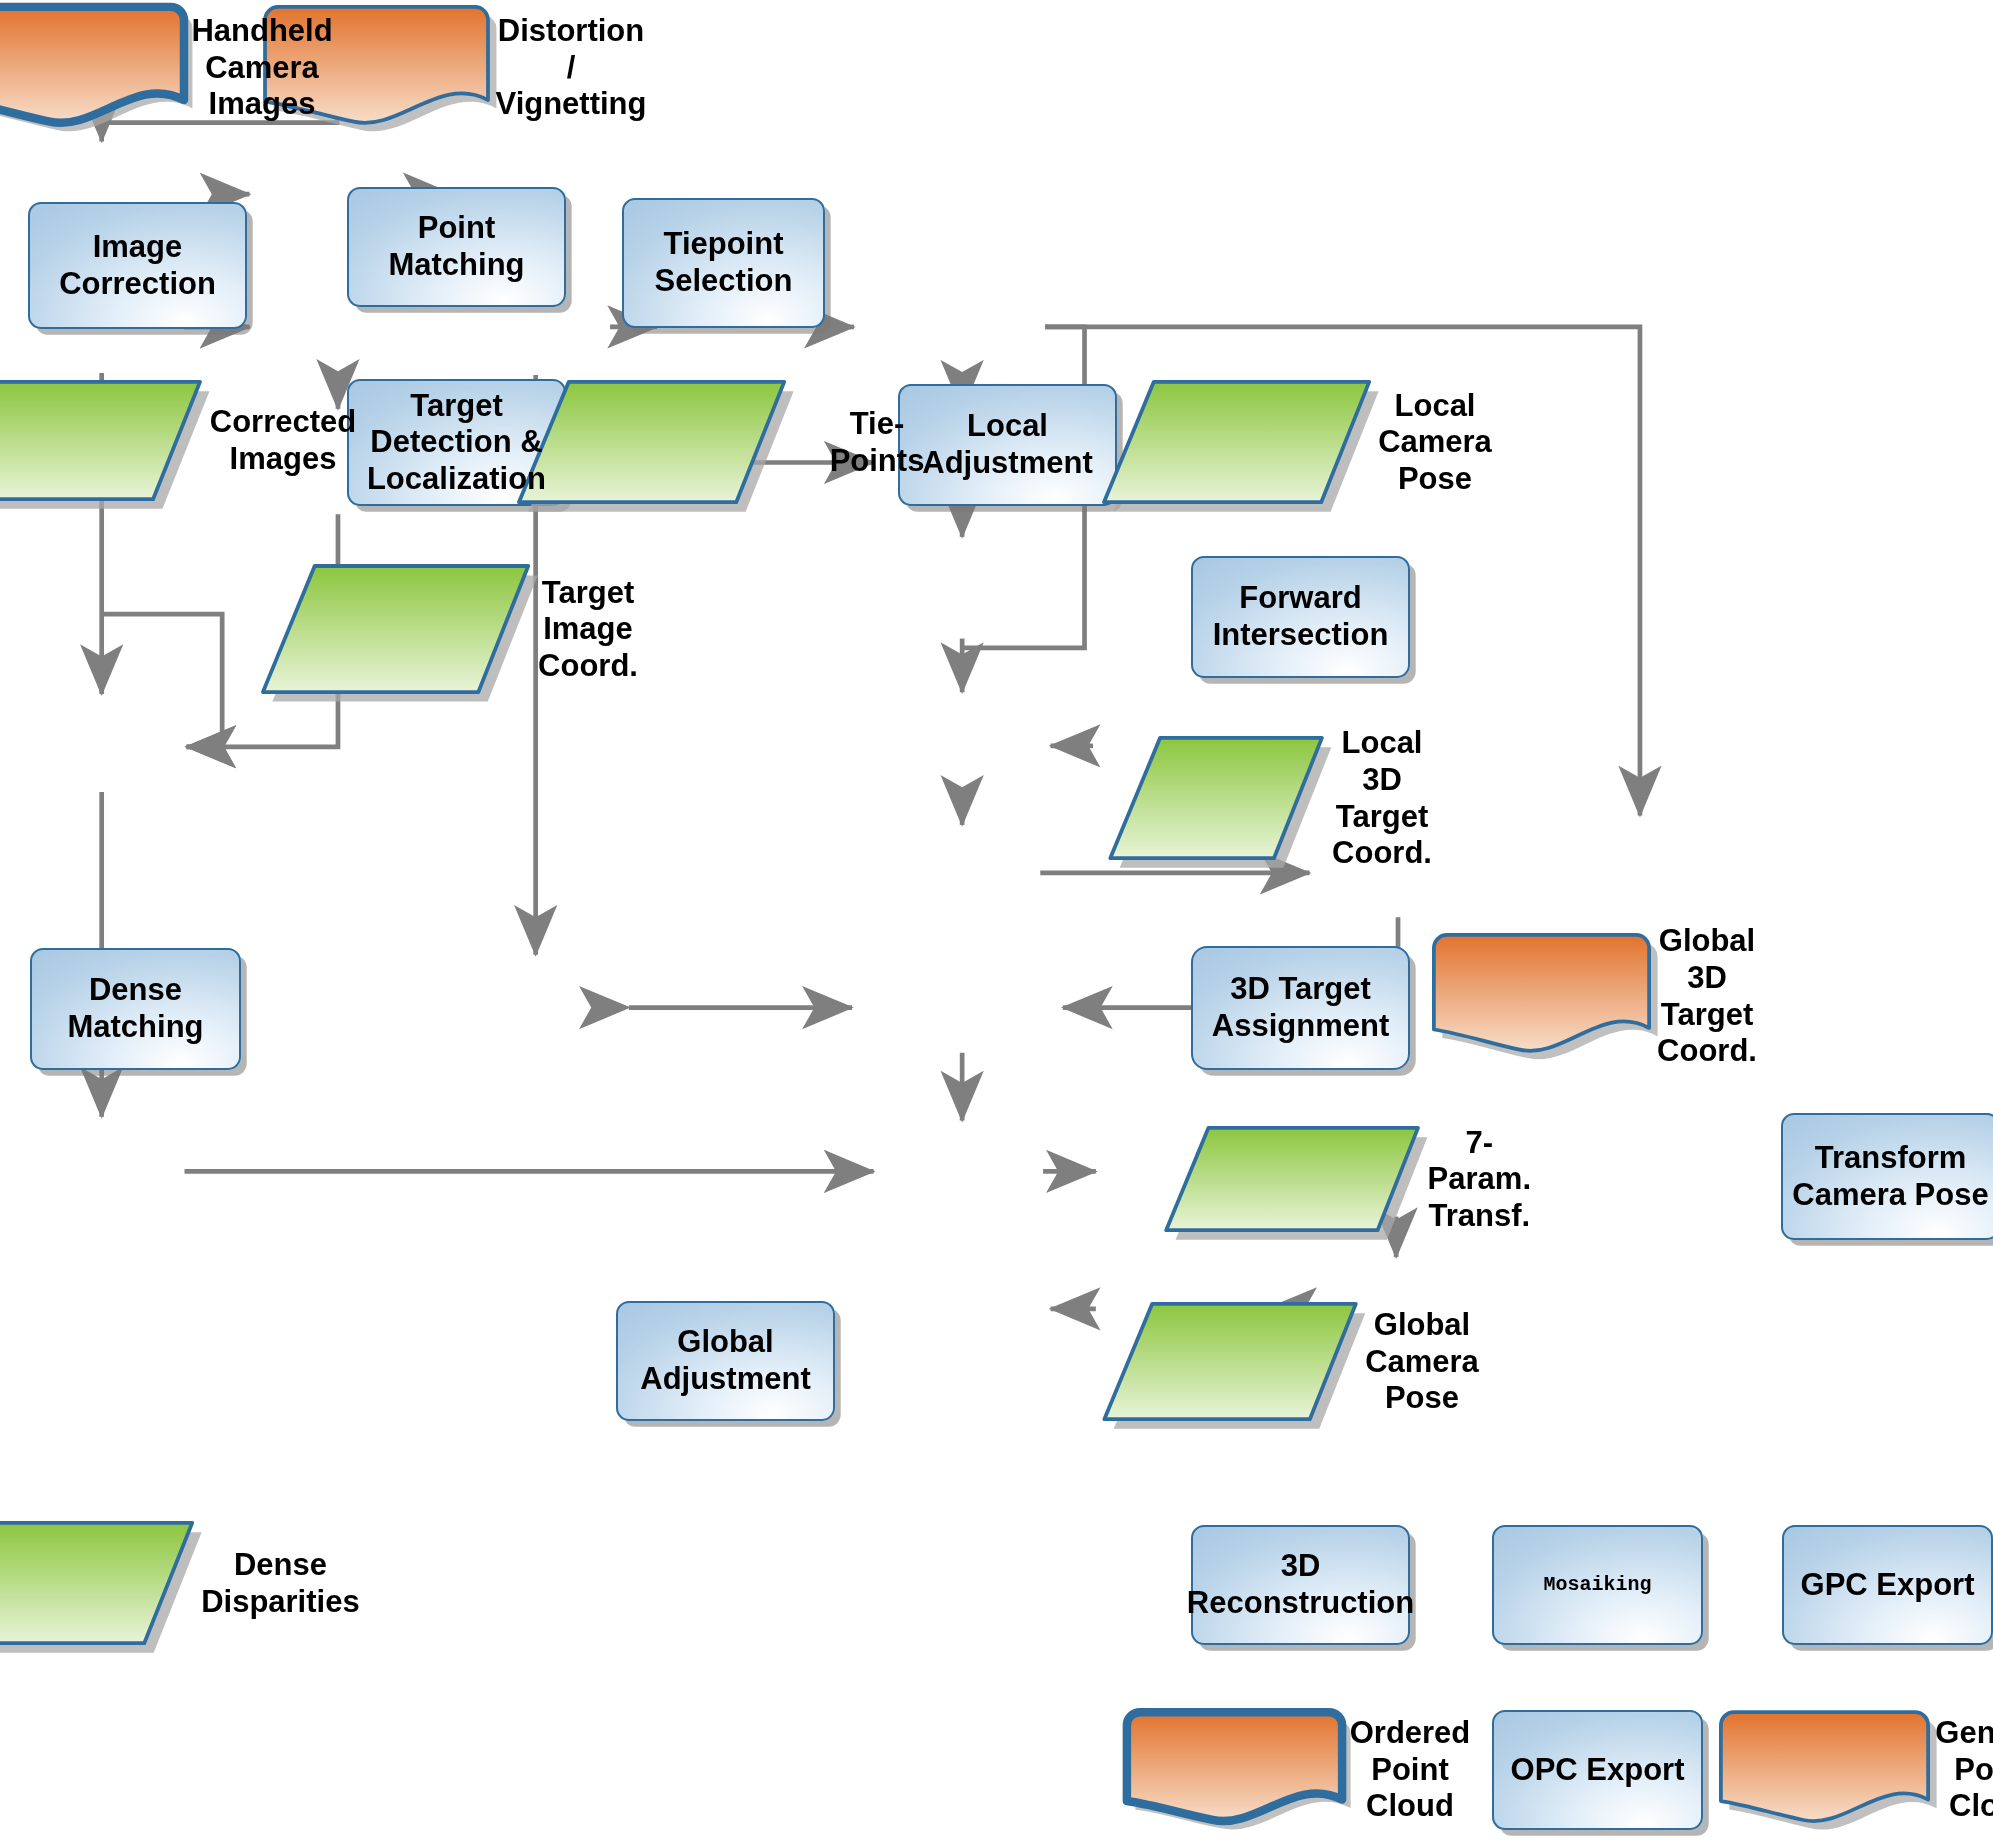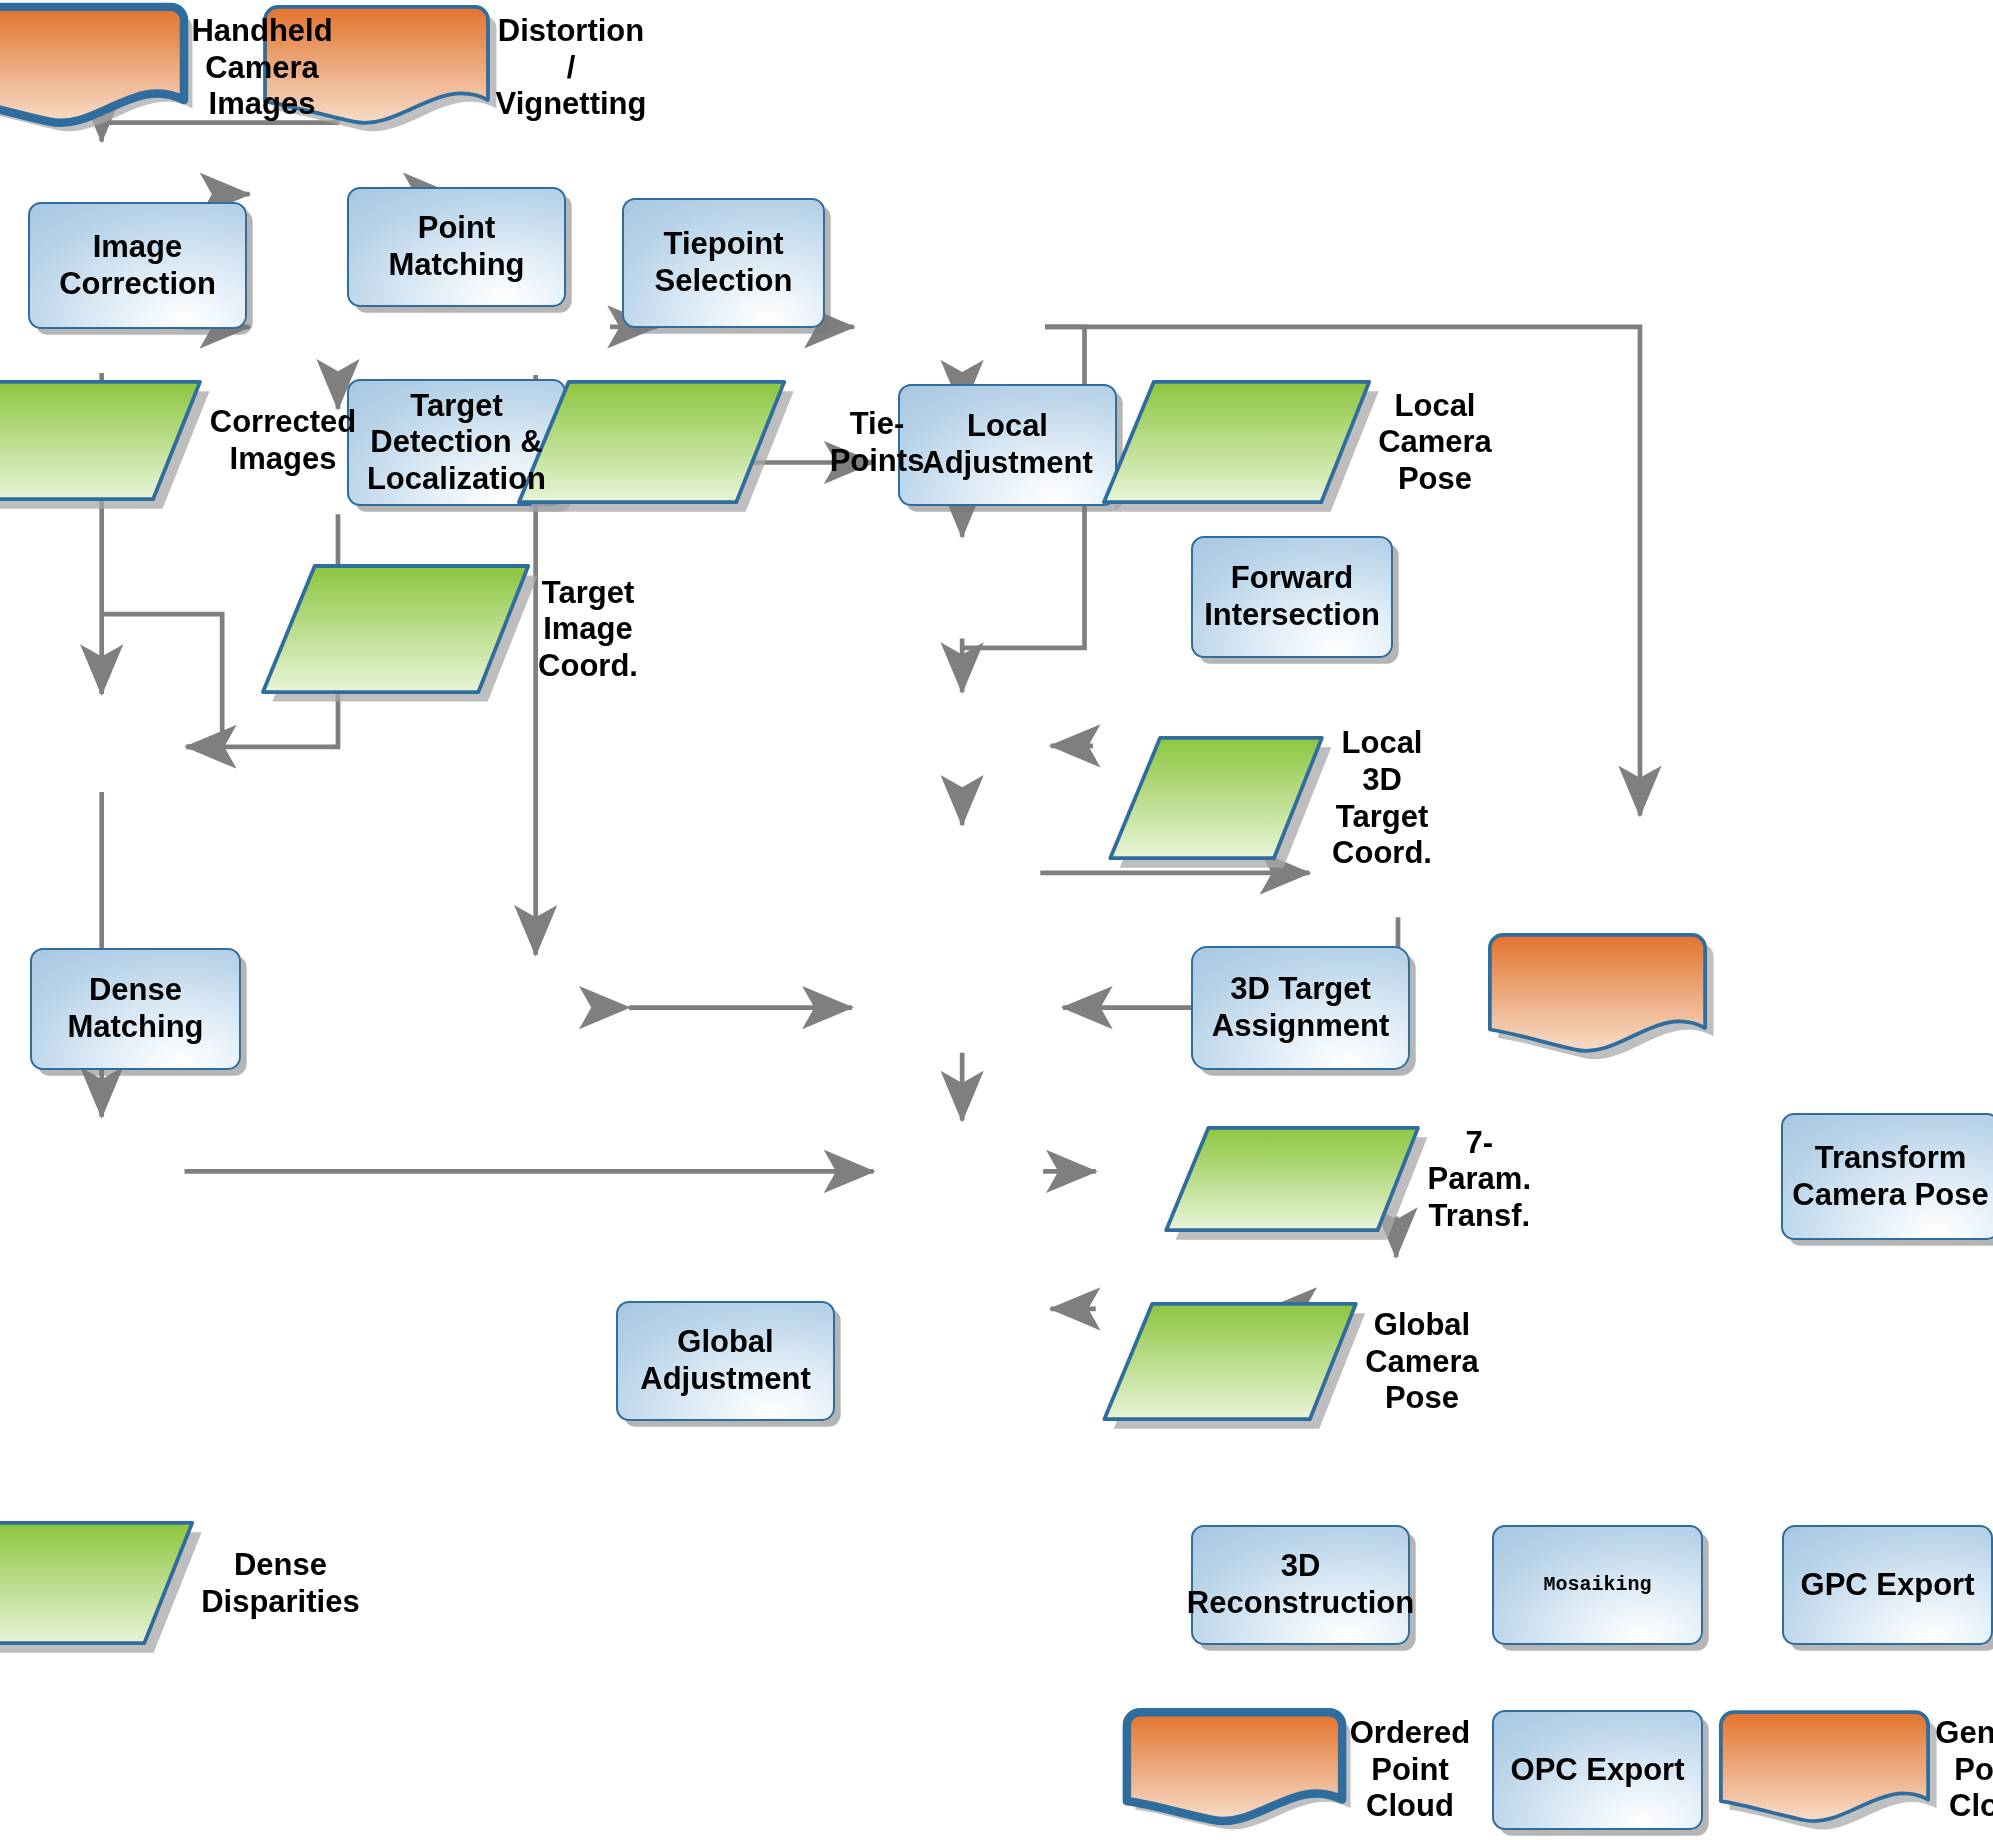--- a/index.html
+++ b/index.html
@@ -216,21 +216,21 @@
           </defs>
           <path d="M56,3 L283,3 L230,137 L1,137 Z" transform="translate(10,10)" fill="#a8a8a8" opacity="0.75"></path>
           <path d="M56,3 L283,3 L230,137 L1,137 Z" fill="url(#g_d_10)" stroke="#2e6d9e" stroke-width="4" stroke-linejoin="round"></path>
         </svg>
         <div class="lbl" style="font-size:31px;">
           <div>Target</div>
           <div>Image</div>
           <div>Coord.</div>
         </div>
       </div>
-      <div class="node proc" style="left: 1191px; top: 536px; width: 202px; height: 122px;">
+      <div class="node proc" style="left: 1191px; top: 556px; width: 219px; height: 122px;">
         <div class="lbl" style="font-size:31px;">
           <div>Forward</div>
           <div>Intersection</div>
         </div>
       </div>
       <div class="node" style="left: 1165px; top: 735px; width: 217px; height: 127px;">
         <svg class="para" viewBox="0 0 230 135" width="217" height="127" style="overflow:visible">
           <defs>
             <linearGradient id="g_d_12" x1="0" y1="0" x2="0" y2="1">
               <stop offset="0" stop-color="#8cc63e"></stop>
@@ -262,20 +262,24 @@
         <svg class="wave" viewBox="0 0 233 135" width="219" height="127" style="overflow:visible">
           <defs>
             <linearGradient id="g_o_15" x1="0" y1="0" x2="0" y2="1">
               <stop offset="0" stop-color="#e2732d"></stop>
               <stop offset="1" stop-color="#f7ddc9"></stop>
             </linearGradient>
           </defs>
           <path d="M16,2 H217 A14,14 0 0 1 231,16 V101 C181.74,73.8 139.79999999999998,134.6 93.2,124.03999999999999 C60.580000000000005,117 32.620000000000005,107.4 2,102.6 V16 A14,14 0 0 1 16,2 Z" transform="translate(9,9)" fill="#a8a8a8" opacity="0.72"></path>
           <path d="M16,2 H217 A14,14 0 0 1 231,16 V101 C181.74,73.8 139.79999999999998,134.6 93.2,124.03999999999999 C60.580000000000005,117 32.620000000000005,107.4 2,102.6 V16 A14,14 0 0 1 16,2 Z" fill="url(#g_o_15)" stroke="#2e6d9e" stroke-width="4" stroke-linejoin="round"></path>
         </svg>
+        <div class="lbl" style="font-size:31px;">
+          <div>Global 3D</div>
+          <div>Target Coord.</div>
+        </div>
       </div>
       <div class="node" style="left: 1165px; top: 1125px; width: 257px; height: 109px; justify-content: space-between;">
         <svg class="para" viewBox="0 0 273 116" width="257" height="109" style="overflow:visible">
           <defs>
             <linearGradient id="g_d_16" x1="0" y1="0" x2="0" y2="1">
               <stop offset="0" stop-color="#8cc63e"></stop>
               <stop offset="1" stop-color="#e8f4d8"></stop>
             </linearGradient>
           </defs>
           <path d="M46,3 L269,3 L226,112 L1,112 Z" transform="translate(10,10)" fill="#a8a8a8" opacity="0.75"></path>

